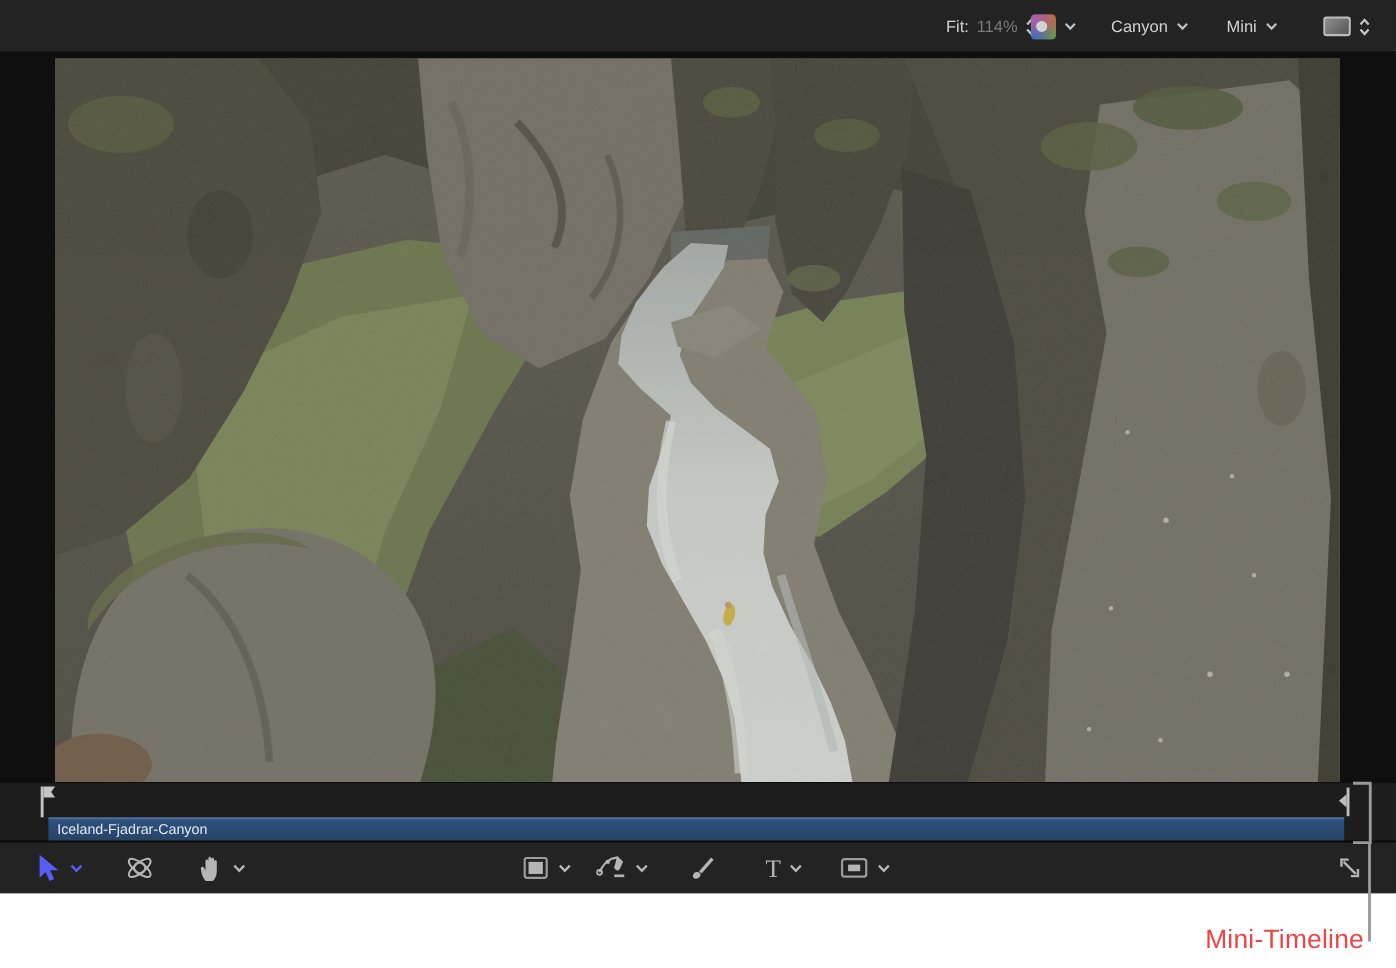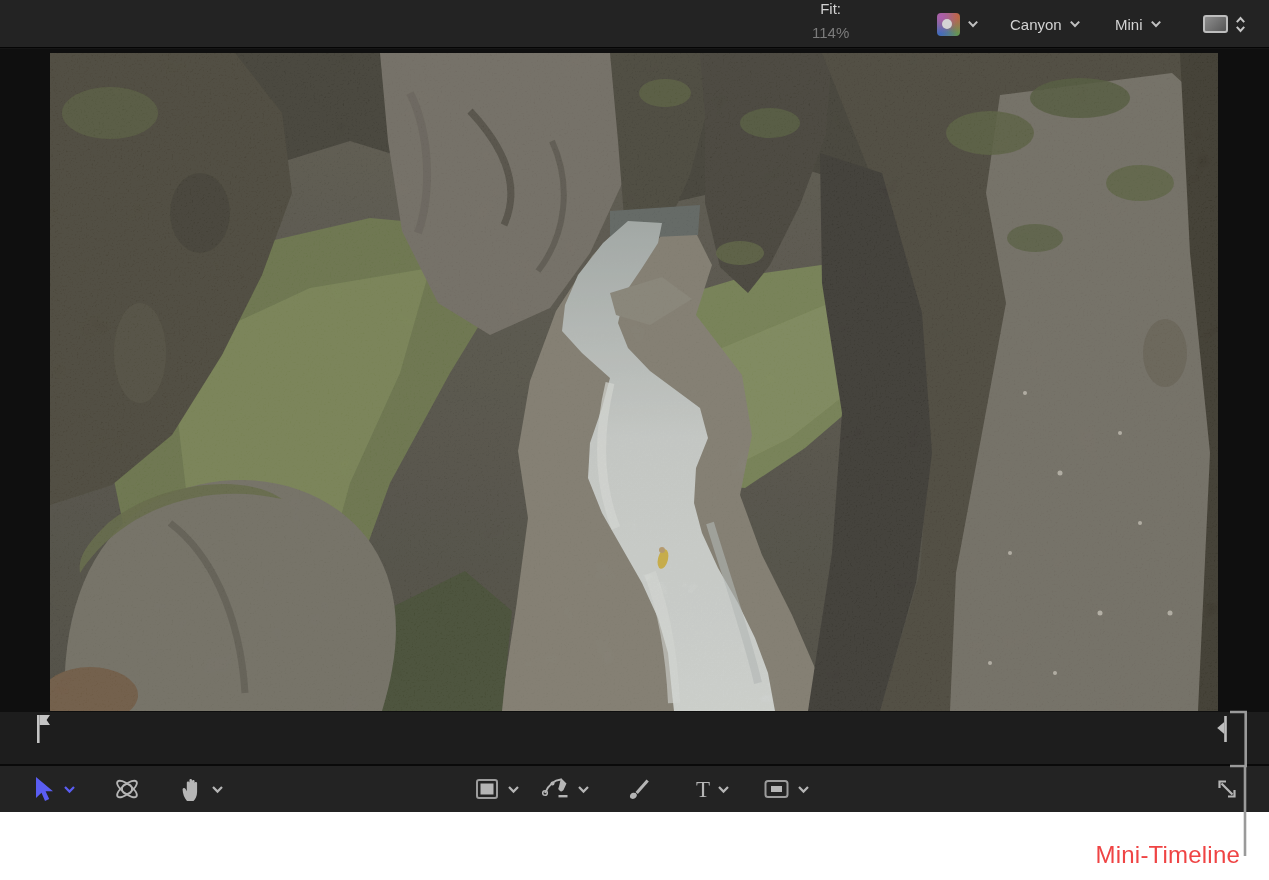--- a/index.html
+++ b/index.html
@@ -41,21 +41,21 @@
   .callout-svg { position:absolute; left:1222px; top:706px; pointer-events:none; }
   .callout-label { position:absolute; right:29px; top:841px; font-size:24px; color:#ef4444; letter-spacing:.2px; }
 </style>
 </head>
 <body>
 
 <div class="app">
 
   <div class="toolbar-top">
 
-    <div class="tt-item" style="left:812px;flex-direction:column;">
+    <div class="tt-item" style="left:860px;">
       <span>Fit:</span>
       <span class="muted">114%</span>
       <svg width="11" height="17" viewBox="0 0 11 17">
         <polyline points="1.8,6.2 5.5,2 9.2,6.2" fill="none" stroke="#c6c6c6" stroke-width="2"></polyline>
         <polyline points="1.8,10.8 5.5,15 9.2,10.8" fill="none" stroke="#c6c6c6" stroke-width="2"></polyline>
       </svg>
     </div>
 
     <div class="tt-item" style="left:937px;">
       <span class="swatch"></span>
@@ -181,20 +181,23 @@
       <rect width="1168" height="658" filter="url(#mottle)" opacity="0.18"></rect>
       <rect width="1168" height="658" filter="url(#grain)" opacity="0.16"></rect>
     </svg>
   </div>
 
   <div class="timeline">
     <svg class="playhead" width="20" height="30" viewBox="0 0 20 30">
       <rect x="4" y="1" width="2.6" height="28" fill="#c4c4c4"></rect>
       <polygon points="6.6,1 17,1 13.6,6 17,11 6.6,11" fill="#c4c4c4"></polygon>
     </svg>
+    <div class="clip-bar">
+      <span>Iceland-Fjadrar-Canyon</span>
+    </div>
     <svg class="end-marker" width="16" height="30" viewBox="0 0 16 30">
       <rect x="8.2" y="2" width="2.6" height="26" fill="#bdbdbd"></rect>
       <polygon points="8.2,8 8.2,20 1.2,14" fill="#bdbdbd"></polygon>
     </svg>
   </div>
 
   <div class="toolbar-bottom">
 
     <div class="tool-group" style="left:32px;">
       <svg width="24" height="26" viewBox="0 0 24 26">

